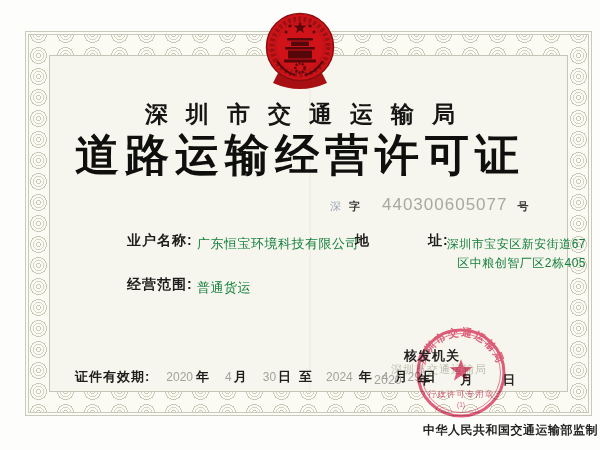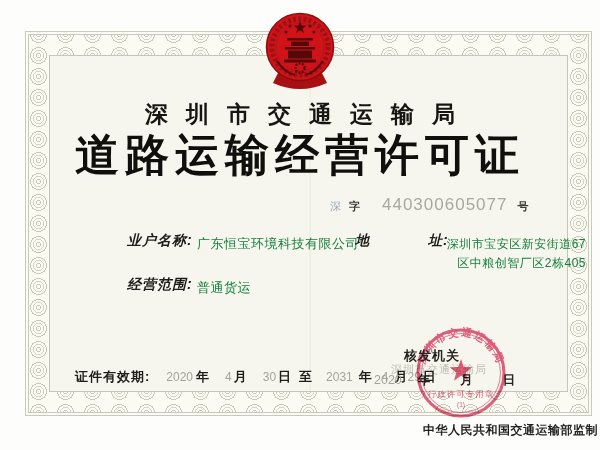--- a/index.html
+++ b/index.html
@@ -44,21 +44,21 @@
   }
   .license-line{
     position:absolute;top:195px;left:318px;display:flex;align-items:baseline;
     font-size:11px;z-index:2;
   }
   .license-line .lbl{font-weight:bold;color:#3a3a36;letter-spacing:2px;}
   .license-line .region{margin-left:12px;color:#9aa7b8;}
   .license-line .zi{margin-left:8px;font-weight:bold;color:#3a3a36;}
   .license-line .number{margin-left:22px;font-size:17px;color:#a8a8a0;letter-spacing:1px;}
   .license-line .hao{margin-left:10px;font-weight:bold;color:#3a3a36;}
-  .f-label{font-size:14px;font-weight:bold;color:#1d1d1b;letter-spacing:1px;position:absolute;z-index:2;font-style:italic;}
+  .f-label{font-size:14px;font-weight:bold;color:#1d1d1b;letter-spacing:1px;position:absolute;z-index:2;}
   .f-value{font-size:13px;color:#15803d;letter-spacing:0.5px;position:absolute;z-index:2;text-align:right;}
   .owner-label{left:127px;top:232px;}
   .owner-value{left:197px;top:235px;}
   .addr-di{left:355px;top:232px;}
   .addr-zhi{left:428px;top:232px;}
   .addr-value{left:446px;top:235px;width:140px;font-size:12px;line-height:19px;}
   .addr-value .l2{padding-left:7px;}
   .scope-label{left:127px;top:276px;}
   .scope-value{left:197px;top:279px;}
   .validity{
@@ -167,21 +167,21 @@
 
   <div class="validity">
     <span class="vl">证件有效期:</span>
     <span class="num">2020</span>
     <span class="cj">年</span>
     <span class="num">4</span>
     <span class="cj">月</span>
     <span class="num">30</span>
     <span class="cj">日</span>
     <span class="cj">至</span>
-    <span class="num">2031</span>
+    <span class="num">2024</span>
     <span class="cj">年</span>
     <span class="num">4</span>
     <span class="cj">月</span>
     <span class="num">29</span>
     <span class="cj">日</span>
   </div>
 
   <div class="issuer-label">核发机关</div>
   <div class="issuer-authority">深圳市交通运输局</div>
   <div class="issue-date">

